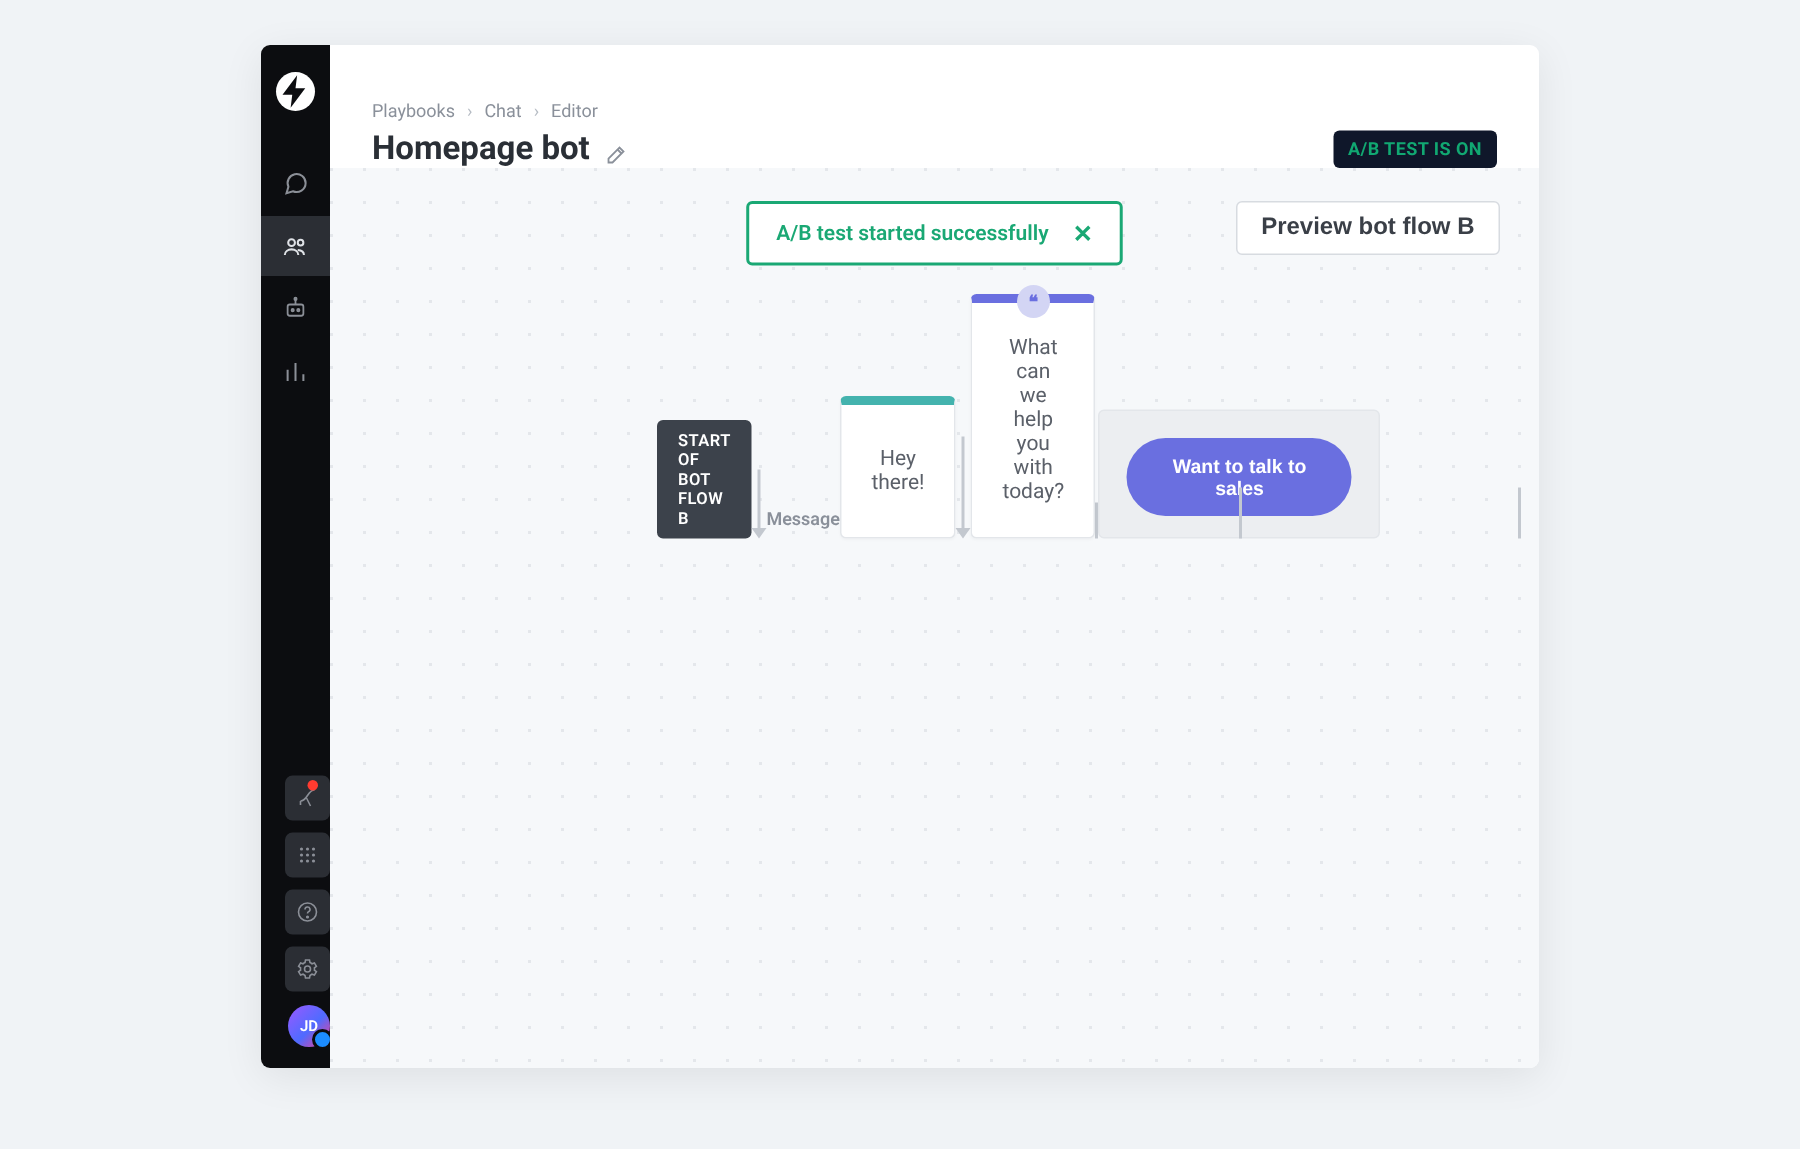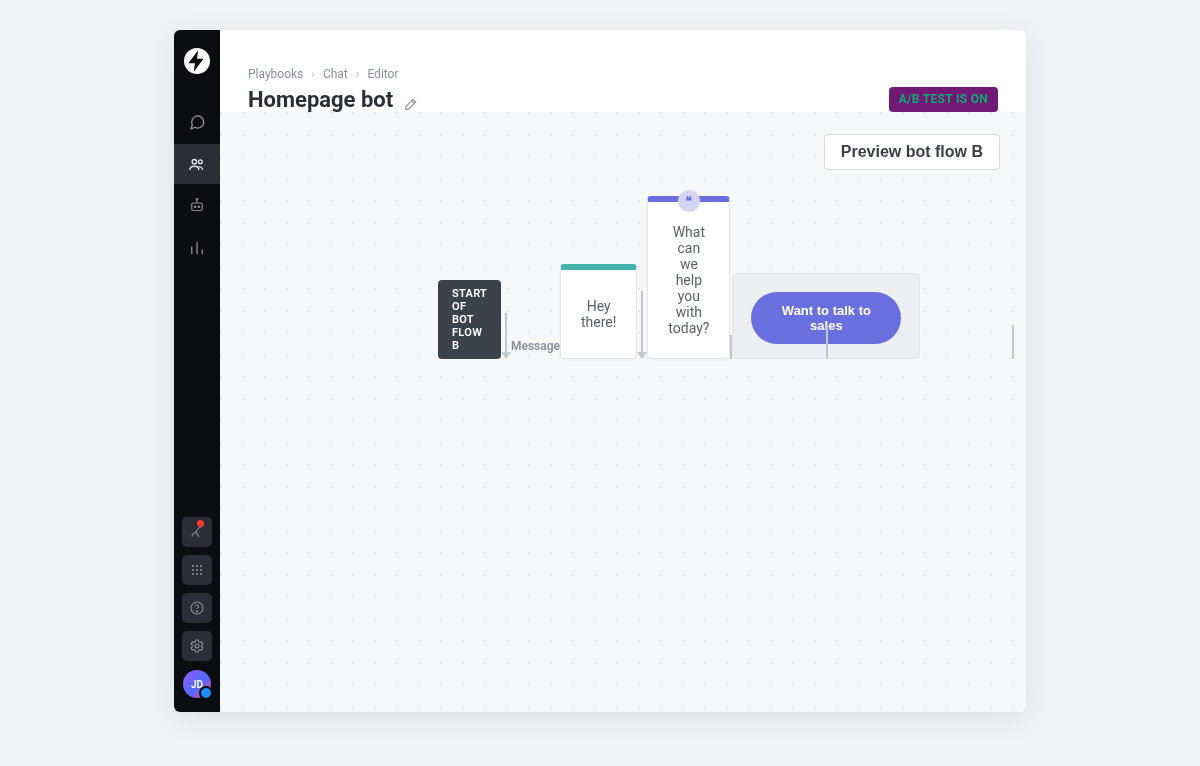--- a/index.html
+++ b/index.html
@@ -36,21 +36,21 @@
   .logo {
     width: 26px; height: 26px;
     border-radius: 50%;
     background: #fff;
     color: #0c0d10;
     display: flex; align-items: center; justify-content: center;
     font-size: 16px; font-weight: 700;
     margin-bottom: 28px;
   }
   .nav-top { display: flex; flex-direction: column; gap: 2px; width: 100%; align-items: center; }
-  .nav-bottom { margin-top: auto; display: flex; flex-direction: column; gap: 2px; width: 100%; align-items: center; padding-bottom: 8px; }
+  .nav-bottom { margin-top: auto; display: flex; flex-direction: column; gap: 2px; width: 100%; align-items: flex-end; padding-bottom: 8px; }
   .nav-item {
     width: 100%; height: 40px;
     display: flex; align-items: center; justify-content: center;
     color: #8b8f97;
     cursor: pointer;
     position: relative;
   }
   .nav-item.active { background: #2b2e34; color: #dfe2e6; }
   .nav-item svg { width: 18px; height: 18px; }
   .nav-item.box {
@@ -96,21 +96,21 @@
   .title-row h1 {
     font-size: 22px; font-weight: 700; color: #2a2f36;
     display: flex; align-items: center; gap: 10px;
   }
   .title-row .edit {
     width: 16px; height: 16px; color: #8a909a; cursor: pointer;
   }
   .ab-badge {
     font-size: 12px; font-weight: 700; letter-spacing: .3px;
     color: #11a872;
-    background: #701a75;
+    background: #0f172a;
     padding: 5px 10px;
     border-radius: 4px;
   }
   .tabs {
     display: flex; gap: 28px;
     margin-top: 18px;
     border-bottom: 1px solid #eef0f3;
   }
   .tab {
     font-size: 14px; font-weight: 600; color: #8a909a;
@@ -340,20 +340,24 @@
               </svg>
           </span>
         </h1>
         <span class="ab-badge">A/B TEST IS ON</span>
       </div>
 
     </header>
 
     <div class="canvas">
 
+      <div class="toast">
+        <span>A/B test started successfully</span>
+        <span class="close-x">✕</span>
+      </div>
 
       <button class="preview-btn">Preview bot flow B</button>
 
       <div class="flow">
 
         <div class="start-pill">START OF BOT FLOW B</div>
 
         <div class="connector">
           <div class="line" style="height:40px"></div>
           <div class="arrow-cap"></div>

